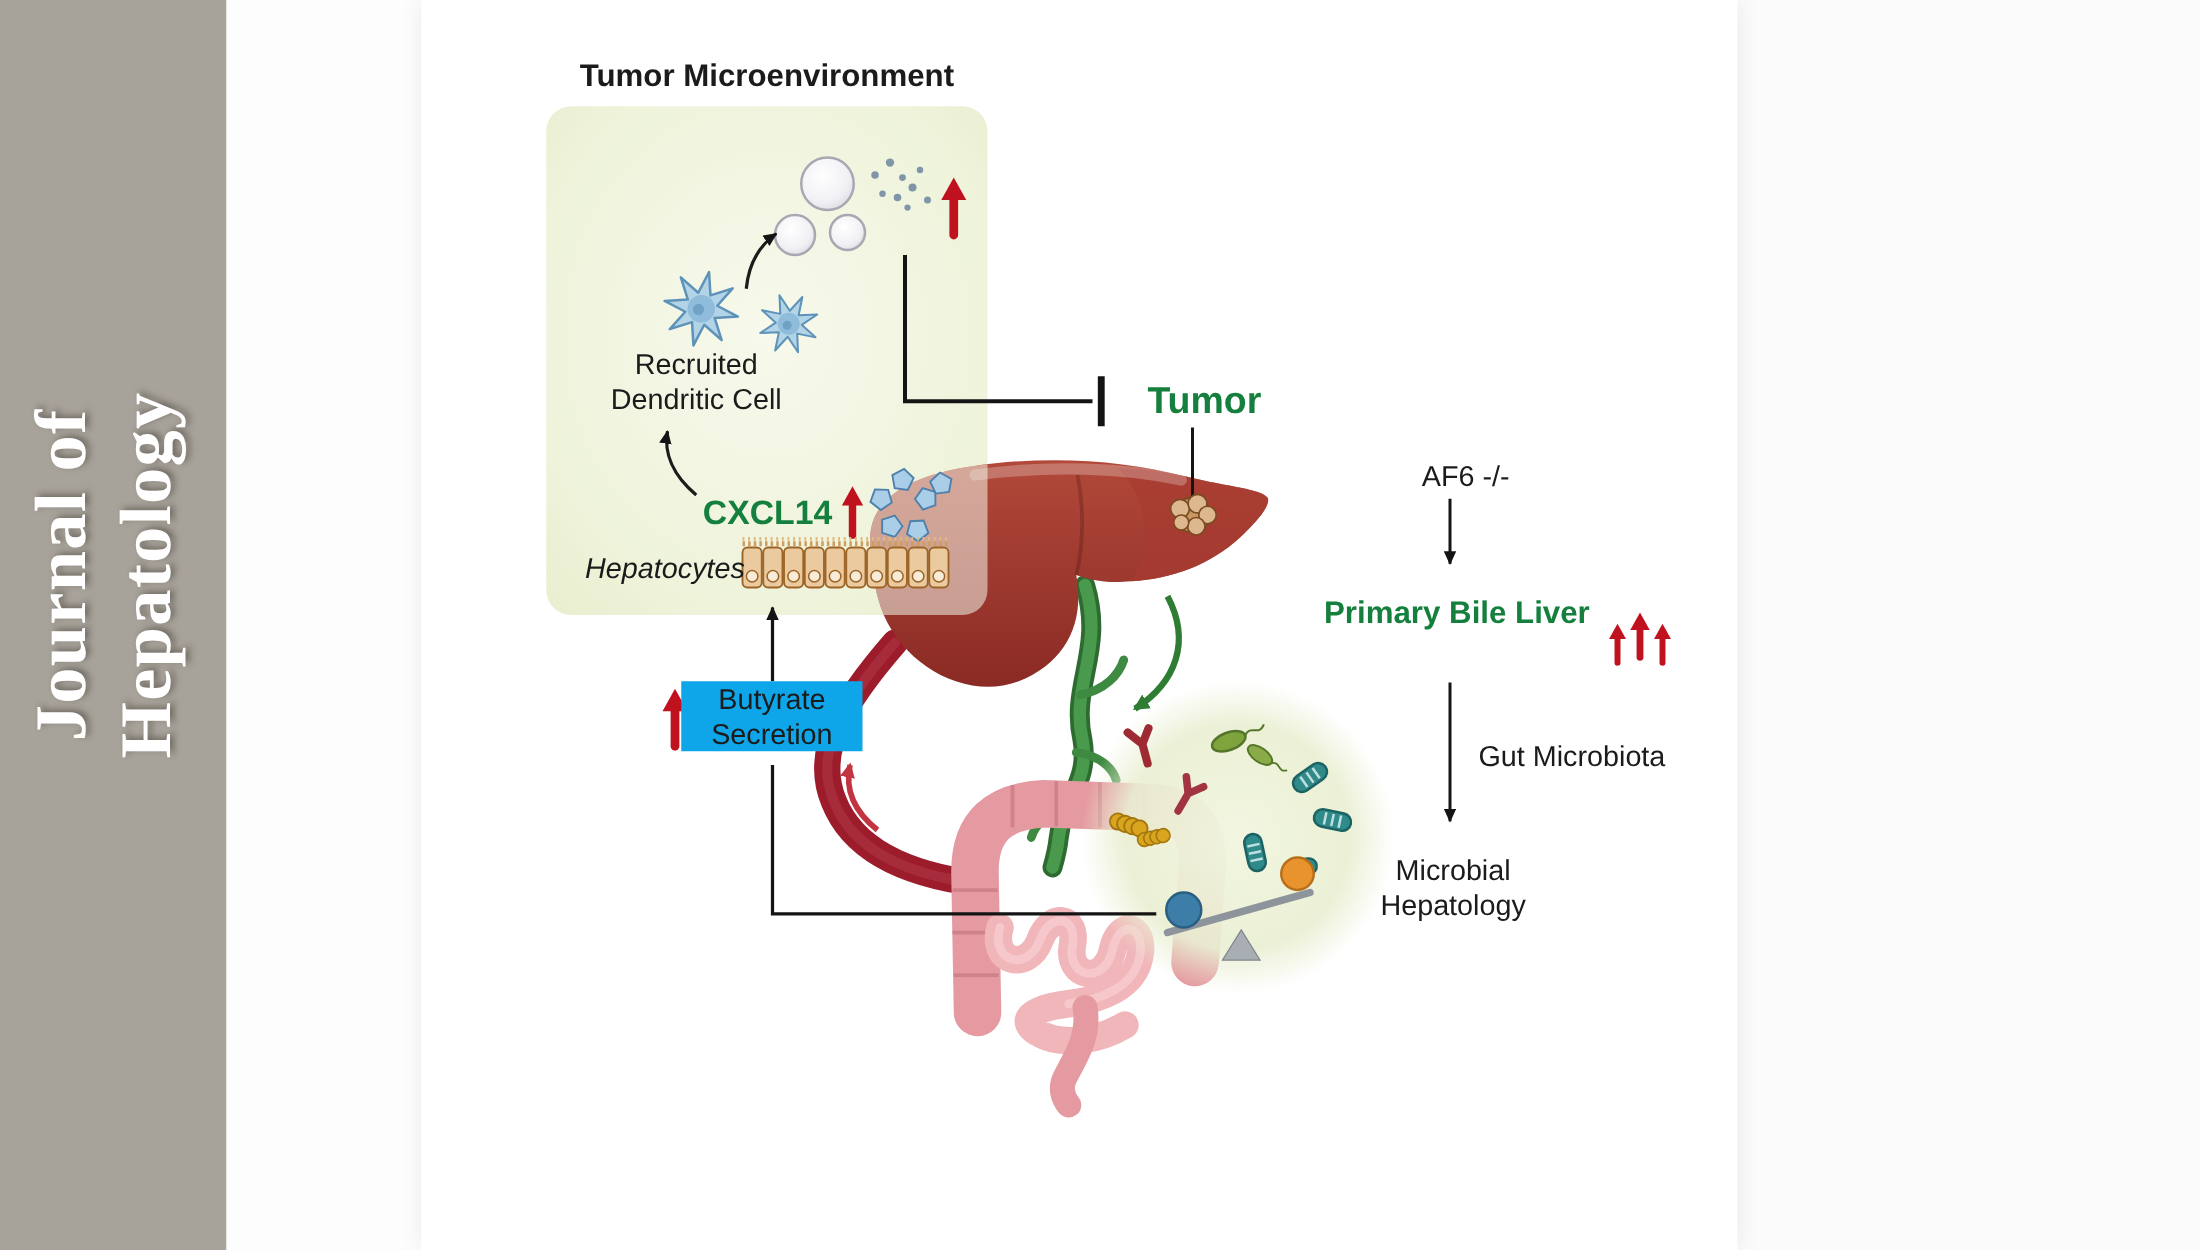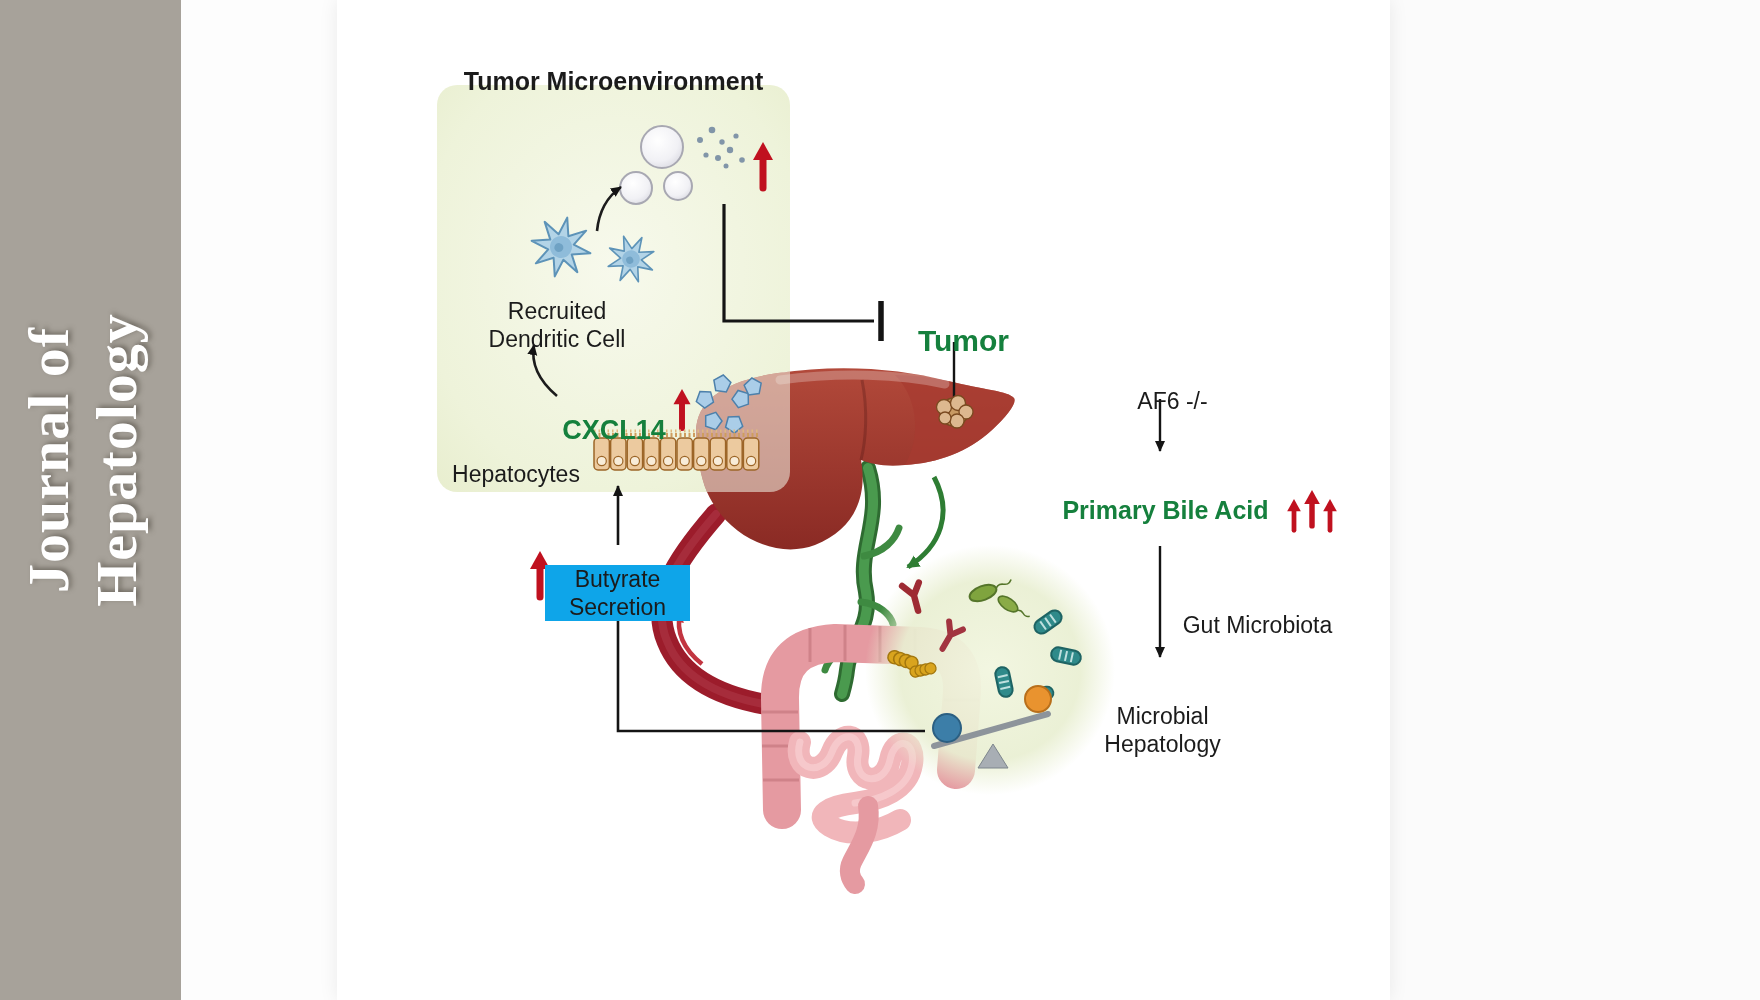--- a/index.html
+++ b/index.html
@@ -8,21 +8,21 @@
   .figure-card{position:absolute;left:337px;top:0;width:1053px;height:1000px;background:#ffffff;
         box-shadow:0 0 18px rgba(0,0,0,0.08);}
   .canvas-pad{position:absolute;left:181px;top:0;width:156px;height:1000px;background:#fdfdfd;}
   .sidebar{position:absolute;left:0;top:0;width:181px;height:1000px;background:#a7a29a;}
   .journal{position:absolute;left:-170px;top:385px;width:520px;height:150px;
         transform:rotate(-90deg);text-align:center;color:#ffffff;
         font-family:"Liberation Serif",serif;font-weight:700;font-size:58px;line-height:1.18;
         letter-spacing:1px;text-shadow:2px 3px 5px rgba(70,63,55,0.55);}
   .journal span{display:block;}
   svg.fig{position:absolute;left:0;top:0;}
-  .lbl{position:absolute;color:#1b1b1b;text-align:center;line-height:1.22;font-size:23px;margin-top:20px;}
+  .lbl{position:absolute;color:#1b1b1b;text-align:center;line-height:1.22;font-size:23px;}
   .lbl span{display:block;}
   .bold{font-weight:700;}
   .dred{color:#15803d;}
   .whitebg{background:#0ea5e9;}
 </style>
 </head>
 <body>
 
 <div class="page">
 
@@ -260,33 +260,33 @@
   <div class="lbl bold" style="left:437px;top:46px;width:353px;font-size:25px;">Tumor Microenvironment</div>
 
 
   <div class="lbl" style="left:452px;top:277px;width:210px;">
     <span>Recruited</span>
     <span>Dendritic Cell</span>
   </div>
 
   <div class="lbl bold dred" style="left:549px;top:394px;width:130px;font-size:27px;">CXCL14</div>
 
-  <div class="lbl" style="left:437px;top:440px;width:158px;">Hepatocytes</div>
+  <div class="lbl" style="left:437px;top:440px;width:190px;font-style:italic;">Hepatocytes</div>
 
   <div class="lbl bold dred" style="left:901px;top:303px;width:125px;font-size:30px;">Tumor</div>
 
   <div class="lbl whitebg" style="left:545px;top:545px;width:145px;">
     <span>Butyrate</span>
     <span>Secretion</span>
   </div>
 
   <div class="lbl" style="left:1100px;top:367px;width:145px;">AF6 -/-</div>
 
   <div class="lbl bold dred" style="left:1038px;top:475px;width:255px;font-size:25px;">
-    <span>Primary Bile Acid</span>
+    <span>Primary Bile Liver</span>
   </div>
 
   <div class="lbl" style="left:1170px;top:591px;width:175px;">Gut Microbiota</div>
 
   <div class="lbl" style="left:1075px;top:682px;width:175px;text-align:center;">
     <span>Microbial</span>
     <span>Hepatology</span>
   </div>
 
 </div>

